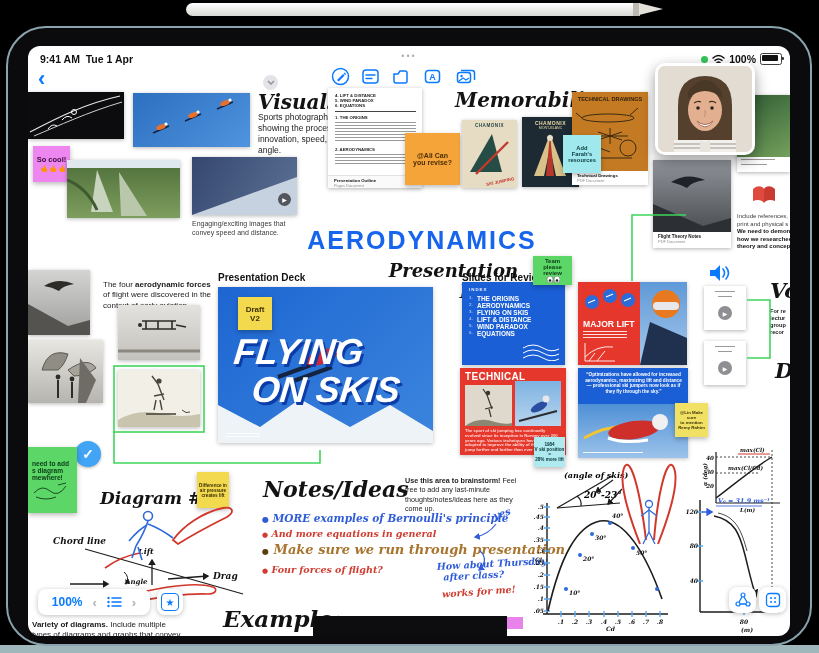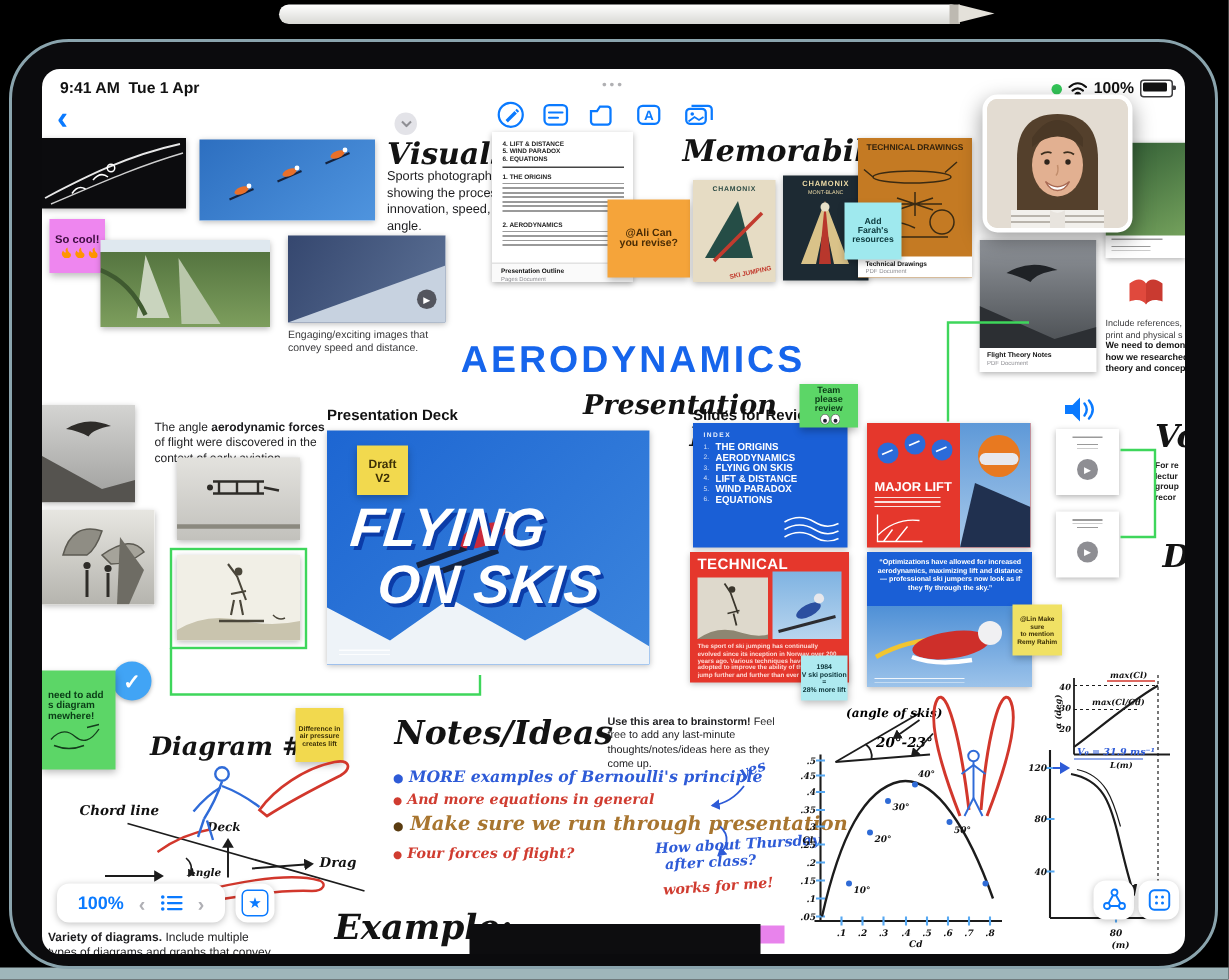--- a/index.html
+++ b/index.html
@@ -324,21 +324,21 @@
     <span style="font-size:4.4px;font-weight:bold;color:#3c3006;">Remy Rahim</span>
   </div>
   <div class="stick" style="left:506px;top:391px;width:31px;height:30px;background:#aeeaf0;">
     <span style="font-size:4.6px;font-weight:bold;color:#0a3338;">1984</span>
     <span style="font-size:4.6px;font-weight:bold;color:#0a3338;">V ski position</span>
     <span style="font-size:4.6px;font-weight:bold;color:#0a3338;">=</span>
     <span style="font-size:4.6px;font-weight:bold;color:#0a3338;">28% more lift</span>
   </div>
 
   <div class="abs cap" style="left:75px;top:234px;width:114px;font-size:8px;">
-    <span>The angle </span><b>aerodynamic forces</b><span> of flight were discovered in the context of early aviation.</span>
+    <span>The four </span><b>aerodynamic forces</b><span> of flight were discovered in the context of early aviation.</span>
   </div>
   <div class="ph" style="left:0;top:224px;width:62px;height:65px;background:linear-gradient(#d4d4d2,#9e9e9c);">
     <svg width="62" height="65">
       <path d="M0,65 L0,34 L40,56 L62,50 L62,65 Z" fill="#55534f"></path>
       <path d="M16,16 q14,-9 30,-2 q-12,2 -15,7 q-7,-4 -15,-5 Z" fill="#2e2c29"></path>
     </svg>
   </div>
   <div class="ph" style="left:90px;top:259px;width:82px;height:55px;background:linear-gradient(#e3e2de,#c2c1bc);">
     <svg width="82" height="55">
       <path d="M0,46 h82" stroke="#8b897f" stroke-width="3"></path>
@@ -379,21 +379,21 @@
     </svg>
   </div>
 
   <div class="abs script" style="left:72px;top:442px;font-size:17px;">Diagram #1</div>
   <div class="stick" style="left:169px;top:426px;width:32px;height:36px;background:#f2d94e;">
     <span style="font-size:4.6px;font-weight:bold;color:#3c3006;">Difference in</span>
     <span style="font-size:4.6px;font-weight:bold;color:#3c3006;">air pressure</span>
     <span style="font-size:4.6px;font-weight:bold;color:#3c3006;">creates lift</span>
   </div>
   <div class="abs script" style="left:25px;top:490px;font-size:9px;">Chord line</div>
-  <div class="abs script" style="left:110px;top:500px;font-size:8px;">Deck</div>
+  <div class="abs script" style="left:110px;top:500px;font-size:8px;">Lift</div>
   <div class="abs script" style="left:97px;top:531px;font-size:7px;">Angle</div>
   <div class="abs script" style="left:185px;top:525px;font-size:9px;">Drag</div>
 
   <div class="abs script" style="left:235px;top:430px;font-size:22px;">Notes/Ideas</div>
   <div class="abs cap" style="left:377px;top:430px;width:114px;font-size:7.2px;">
     <b>Use this area to brainstorm!</b><span> Feel free to add any last-minute thoughts/notes/ideas here as they come up.</span>
   </div>
   <div class="abs script" style="left:234px;top:466px;font-size:10.5px;color:#2e5bd7;"><span style="font-size:8px;">●</span> <span>MORE examples of Bernoulli's principle</span></div>
   <div class="abs script" style="left:234px;top:482px;font-size:9.5px;color:#d03c30;"><span style="font-size:7px;">●</span> <span>And more equations in general</span></div>
   <div class="abs script" style="left:234px;top:496px;font-size:13px;color:#a8752f;"><span style="font-size:8px;color:#5a3c10;">●</span> <span>Make sure we run through presentation</span></div>

